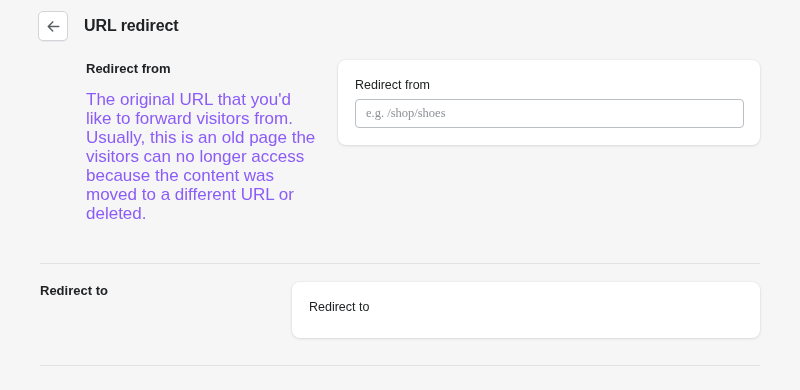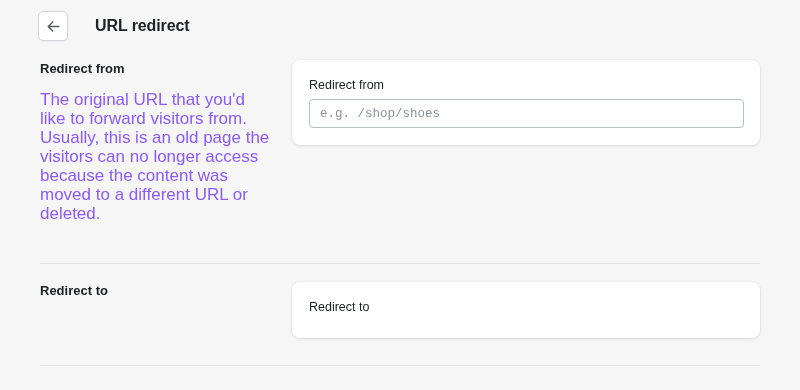--- a/index.html
+++ b/index.html
@@ -14,21 +14,21 @@
     font-family: "Liberation Sans", sans-serif;
     color: #202223;
     overflow: hidden;
     position: relative;
   }
 
   
   .page-header {
     display: flex;
     align-items: center;
-    gap: 27px;
+    gap: 16px;
     padding: 8px 0 0 38px;
     height: 44px;
     text-align: center;
   }
 
   .back-button {
     width: 30px;
     height: 30px;
     border: 1px solid #d2d5d8;
     border-radius: 5px;
@@ -102,21 +102,21 @@
     margin-bottom: 5px;
   }
 
   .text-input {
     display: block;
     width: 100%;
     height: 29px;
     border: 1px solid #babfc3;
     border-radius: 4px;
     background: #ffffff;
-    font-family: Liberation Mono, monospace;
+    font-family: Liberation Serif, serif;
     font-size: 12.5px;
     color: #202223;
     padding: 0 10px;
     outline: none;
   }
   .text-input::placeholder { color: #8c9196; }
 
   
   .divider {
     height: 1px;
@@ -126,21 +126,21 @@
   }
 
   
   .footer {
     display: flex;
     justify-content: flex-end;
     padding: 18px 40px 0 40px;
   }
 
   
-  .sec1 { padding-top: 16px; }
+  .sec1 { padding-top: 16px; margin-left: 46px; }
   .sec1 .card { margin-top: 0; }
   .sec2 { padding-top: 18px; }
   .gap-1 { height: 40px; }
 </style>
 </head>
 <body>
 
 <div class="page-header">
   <div class="back-button">
     <span>

